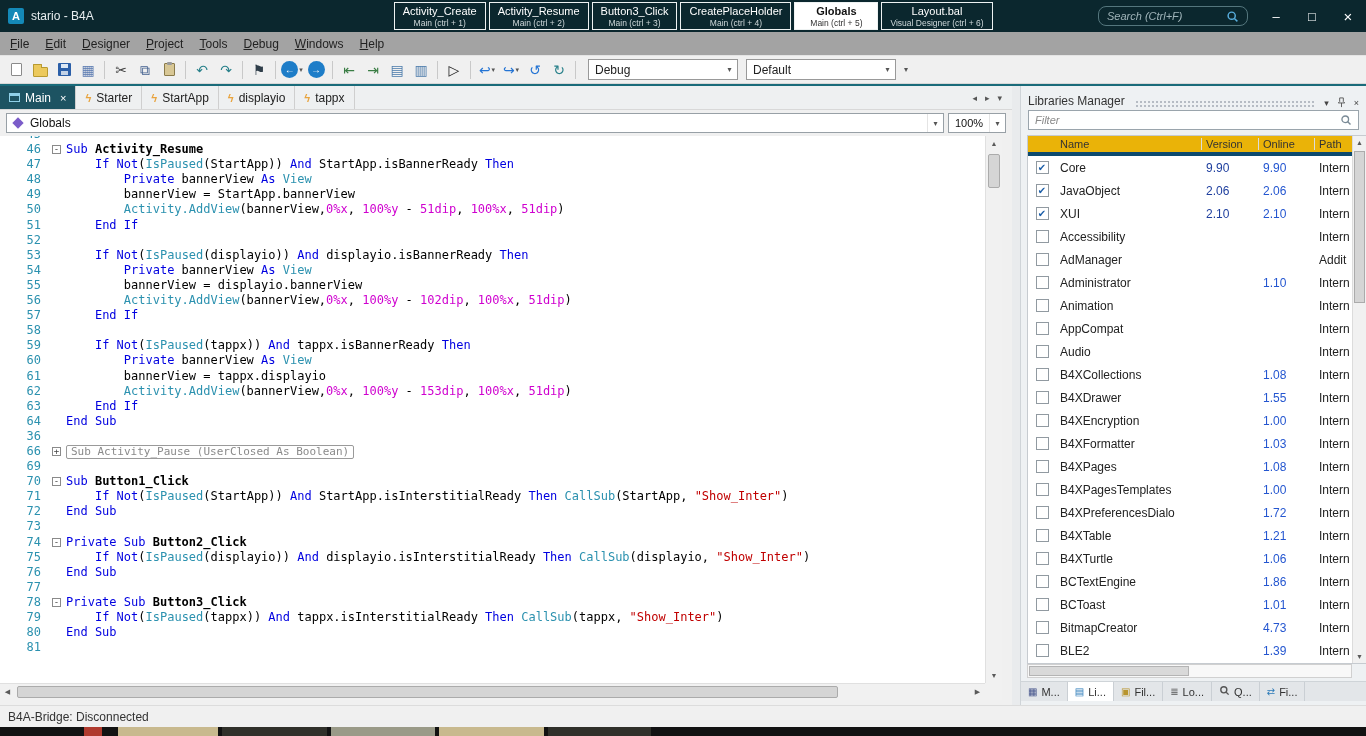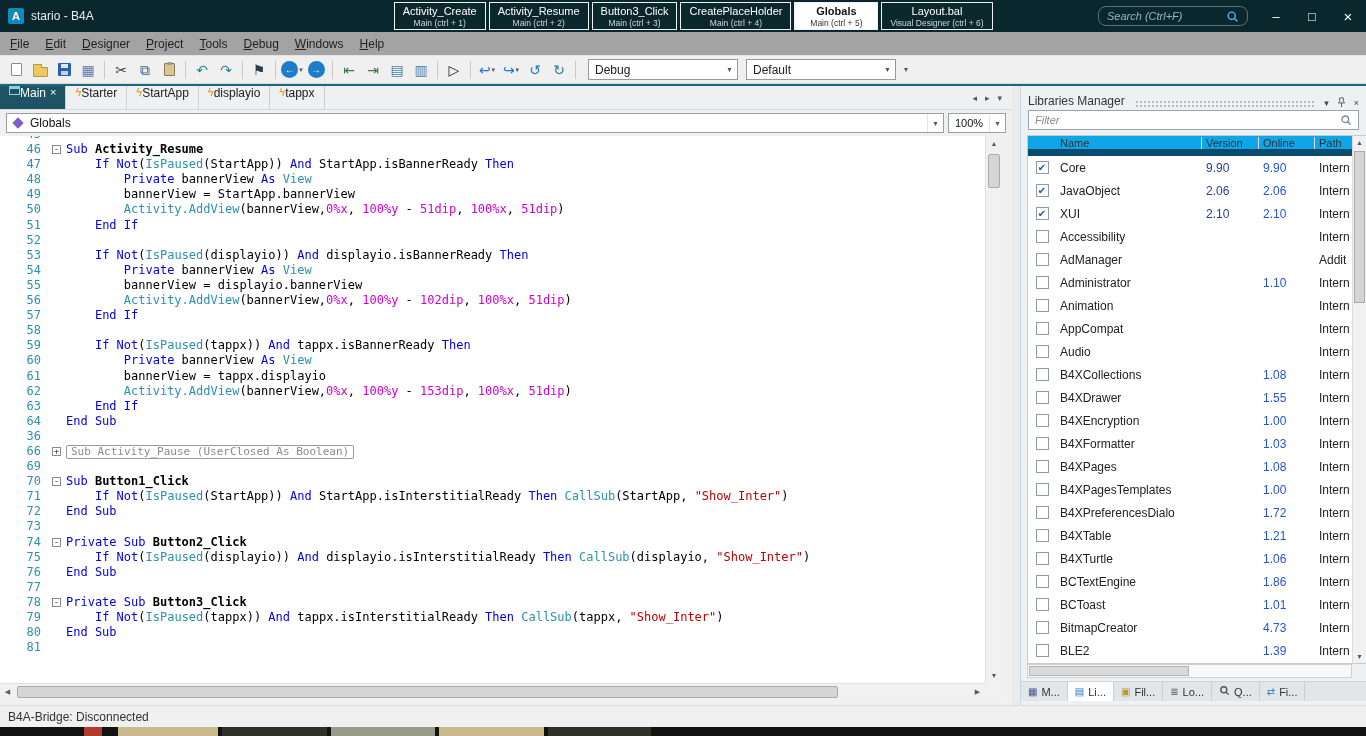--- a/index.html
+++ b/index.html
@@ -47,21 +47,21 @@
 .combo .caret{margin-left:auto;width:15px;text-align:center;font-size:8px;color:#555}
 .tb-more{font-size:8px;color:#555;margin-left:8px}
 
 
 .content{position:absolute;top:84px;left:0;width:1366px;height:621px;display:flex;border-top:2px solid #1a6b7a;background:#e9ebed}
 .editor-col{width:1012px;display:flex;flex-direction:column;background:#f0f0f0;padding-bottom:5px}
 .splitter{width:8px;background:#e9ebed}
 
 
 .tabstrip{height:24px;display:flex;align-items:stretch;background:#eef0f1;border-bottom:1px solid #d8d8d8;flex:none}
-.tab{display:flex;align-items:flex-start;padding:0 9px;font-size:12px;color:#222;border-right:1px solid #cfcfcf;white-space:nowrap}
+.tab{display:flex;align-items:center;padding:0 9px;font-size:12px;color:#222;border-right:1px solid #cfcfcf;gap:5px;white-space:nowrap}
 .tab.active{background:#1d5362;color:#fff}
 .winicon{width:11px;height:9px;border:1px solid #8fd0e8;position:relative;background:#1d5362;flex:none}
 .winicon::before{content:"";position:absolute;top:0;left:0;right:0;height:2px;background:#8fd0e8}
 .bolt{color:#e8a33d;font-size:11px;font-weight:bold}
 .tab-close{font-size:11px;margin-left:4px}
 .tab-controls{margin-left:auto;display:flex;align-items:center;gap:8px;padding-right:10px;color:#555;font-size:9px}
 
 
 .scope-row{height:26px;display:flex;align-items:center;padding:0 6px 0 6px;background:#f0f0f0;gap:4px;flex:none}
 .scope-combo{flex:1;height:20px;background:#fff;border:1px solid #98a0a6;display:flex;align-items:center;font-size:12px;color:#111}
@@ -99,21 +99,21 @@
 
 .rpanel{flex:1;display:flex;flex-direction:column;background:#eef1f3;border-left:1px solid #cfd4d8;padding-bottom:4px}
 .phead{height:22px;display:flex;align-items:flex-end;padding:0 7px;gap:10px;flex:none}
 .ptitle{font-size:12px;color:#333;white-space:nowrap}
 .grip{flex:1;height:8px;background-image:radial-gradient(#b6bcc4 1px,transparent 1.2px);background-size:4px 4px}
 .phead-ico{color:#444;font-size:9px;display:flex;align-items:center}
 .filter-row{padding:2px 7px 5px;flex:none}
 .filter-box{height:20px;background:#fff;border:1px solid #9aa4ac;display:flex;align-items:center;padding:0 6px;font-size:11px;font-style:italic;color:#8a8a8a}
 .filter-box .ph{flex:1}
 .grid{flex:1;margin-left:6px;background:#fff;border:1px solid #c6cbd0;border-right:none;position:relative;overflow:hidden}
-.ghead{height:20px;display:flex;background:#0ea5e9;border-bottom:7px solid #0c4a6e;font-size:11px;color:#333;align-items:flex-end}
+.ghead{height:20px;display:flex;background:#eab308;border-bottom:4px solid #0c4a6e;font-size:11px;color:#333;align-items:center}
 .gc{border-right:1px solid #dcdcdc;display:flex;align-items:center;padding-left:4px}
 .c0{width:28px;flex:none}.c1{width:146px;flex:none}.c2{width:57px;flex:none}.c3{width:56px;flex:none}.c4{flex:1;border-right:none}
 .grows{position:absolute;top:20px;left:0;right:0;bottom:0;overflow:hidden}
 .lrow{height:23px;display:flex;align-items:center;font-size:12px;color:#222}
 .cbc{width:28px;display:flex;justify-content:center;flex:none}
 .cb{width:13px;height:13px;border:1px solid #919aa1;background:#fff;font-size:10px;line-height:11px;text-align:center;color:#1c5ea8}
 .lname{width:146px;padding-left:4px;white-space:nowrap;overflow:hidden;flex:none}
 .lver{width:57px;padding-left:4px;color:#1f3f9e;flex:none}
 .lonl{width:56px;padding-left:4px;color:#2456d0;flex:none}
 .lpath{flex:1;padding-left:4px;white-space:nowrap;overflow:hidden}

